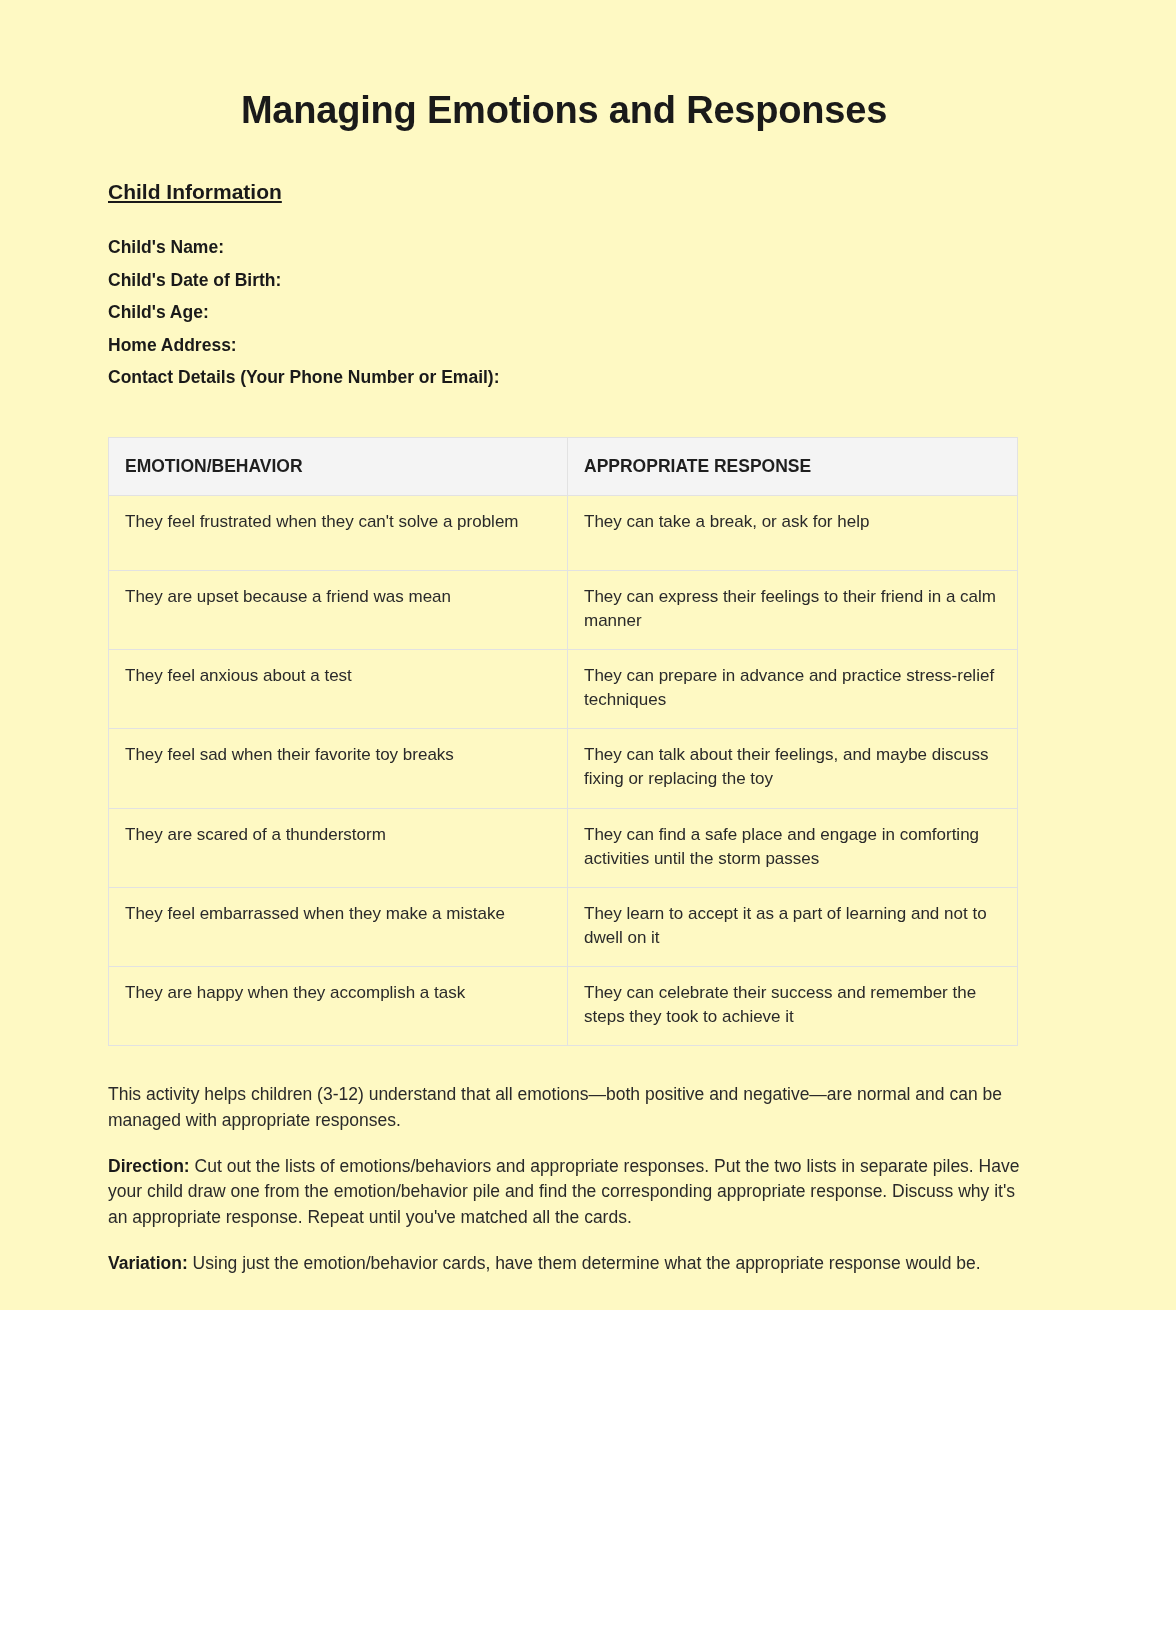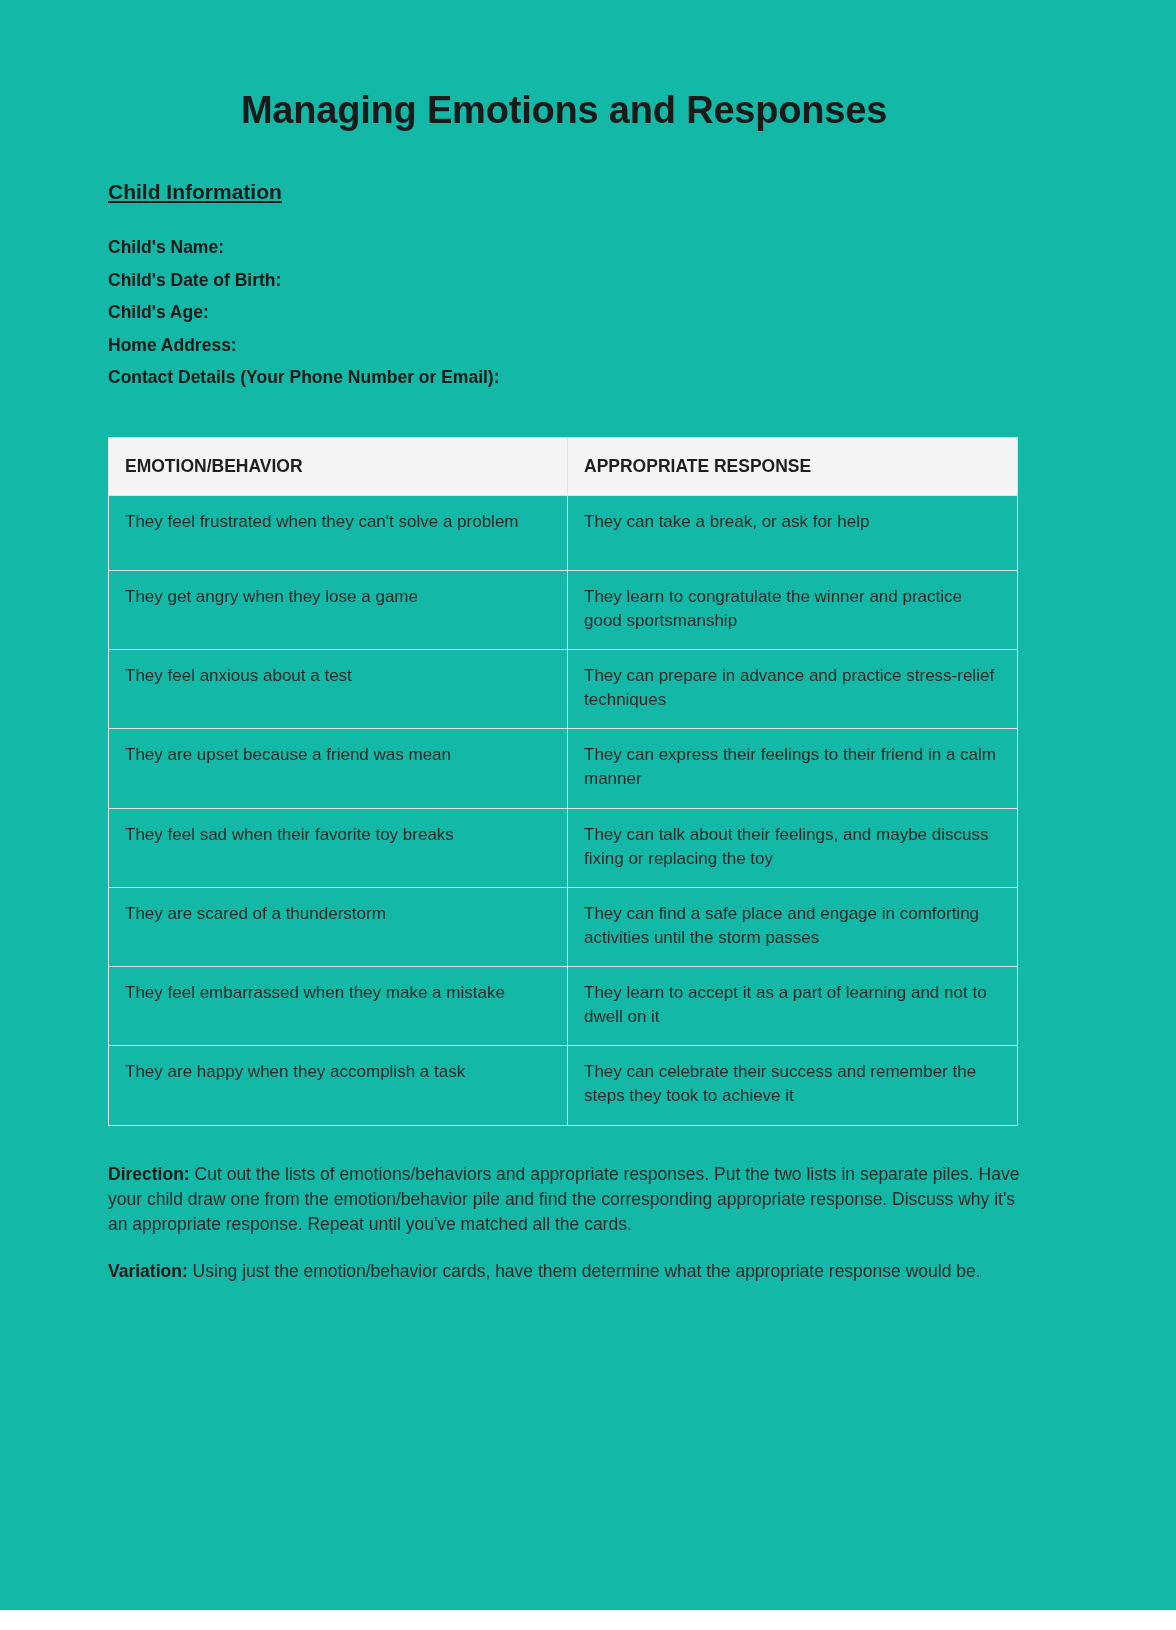--- a/index.html
+++ b/index.html
@@ -10,24 +10,24 @@
   body {
     width: 1176px;
     height: 1630px;
     font-family: "Liberation Sans", sans-serif;
     color: #1a1a1a;
     -webkit-font-smoothing: antialiased;
   }
   .page {
     position: relative;
     width: 1176px;
-    height: 1610px;
+    height: 1310px;
     box-sizing: border-box;
     padding: 0;
-    background: #14b8a6;
+    background: #fef9c3;
   }
   .content {
     position: absolute;
     left: 108px;
     top: 0;
     width: 912px;
   }
   .doc-title {
     margin: 0;
     padding-top: 88px;
@@ -138,30 +138,26 @@
           <th>EMOTION/BEHAVIOR</th>
           <th>APPROPRIATE RESPONSE</th>
         </tr>
       </thead>
       <tbody>
         <tr>
           <td>They feel frustrated when they can't solve a problem</td>
           <td>They can take a break, or ask for help</td>
         </tr>
         <tr>
-          <td>They get angry when they lose a game</td>
-          <td>They learn to congratulate the winner and practice good sportsmanship</td>
+          <td>They are upset because a friend was mean</td>
+          <td>They can express their feelings to their friend in a calm manner</td>
         </tr>
         <tr>
           <td>They feel anxious about a test</td>
           <td>They can prepare in advance and practice stress-relief techniques</td>
-        </tr>
-        <tr>
-          <td>They are upset because a friend was mean</td>
-          <td>They can express their feelings to their friend in a calm manner</td>
         </tr>
         <tr>
           <td>They feel sad when their favorite toy breaks</td>
           <td>They can talk about their feelings, and maybe discuss fixing or replacing the toy</td>
         </tr>
         <tr>
           <td>They are scared of a thunderstorm</td>
           <td>They can find a safe place and engage in comforting activities until the storm passes</td>
         </tr>
         <tr>
@@ -170,20 +166,23 @@
         </tr>
         <tr>
           <td>They are happy when they accomplish a task</td>
           <td>They can celebrate their success and remember the steps they took to achieve it</td>
         </tr>
       </tbody>
     </table>
 
     <div class="notes">
       <p class="note-p">
+        <span>This activity helps children (3-12) understand that all emotions—both positive and negative—are normal and can be managed with appropriate responses.</span>
+      </p>
+      <p class="note-p">
         <span class="lead-in">Direction:</span><span> Cut out the lists of emotions/behaviors and appropriate responses. Put the two lists in separate piles. Have your child draw one from the emotion/behavior pile and find the corresponding appropriate response. Discuss why it's an appropriate response. Repeat until you've matched all the cards.</span>
       </p>
       <p class="note-p">
         <span class="lead-in">Variation:</span><span> Using just the emotion/behavior cards, have them determine what the appropriate response would be.</span>
       </p>
     </div>
 
   </div>
 </div>
 

